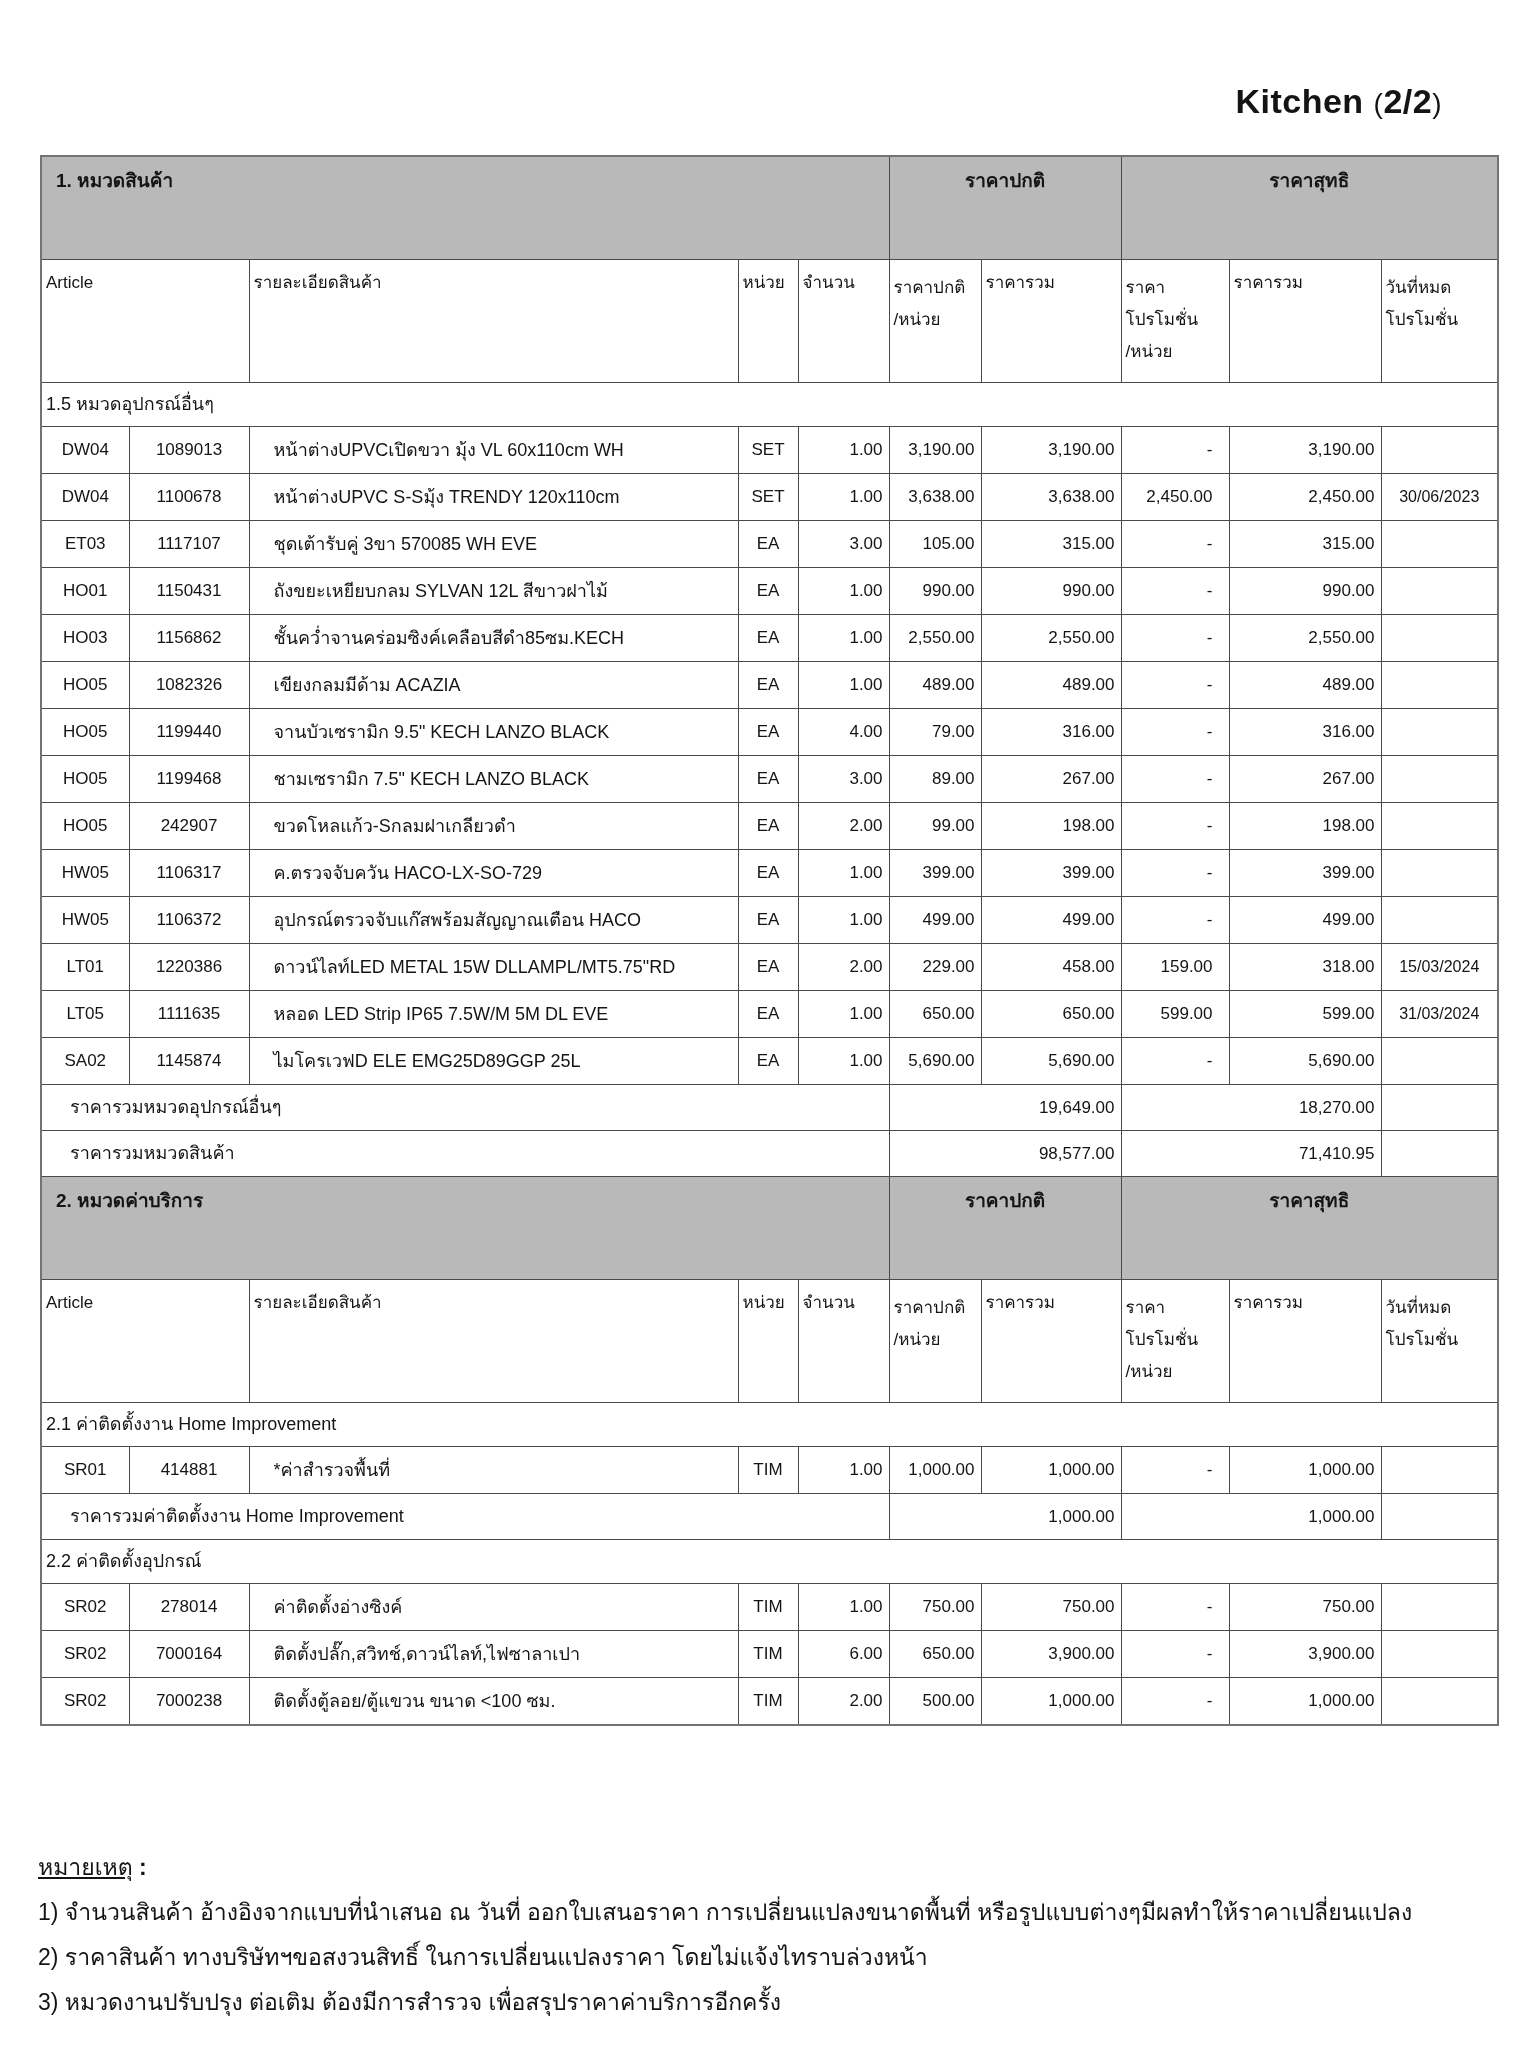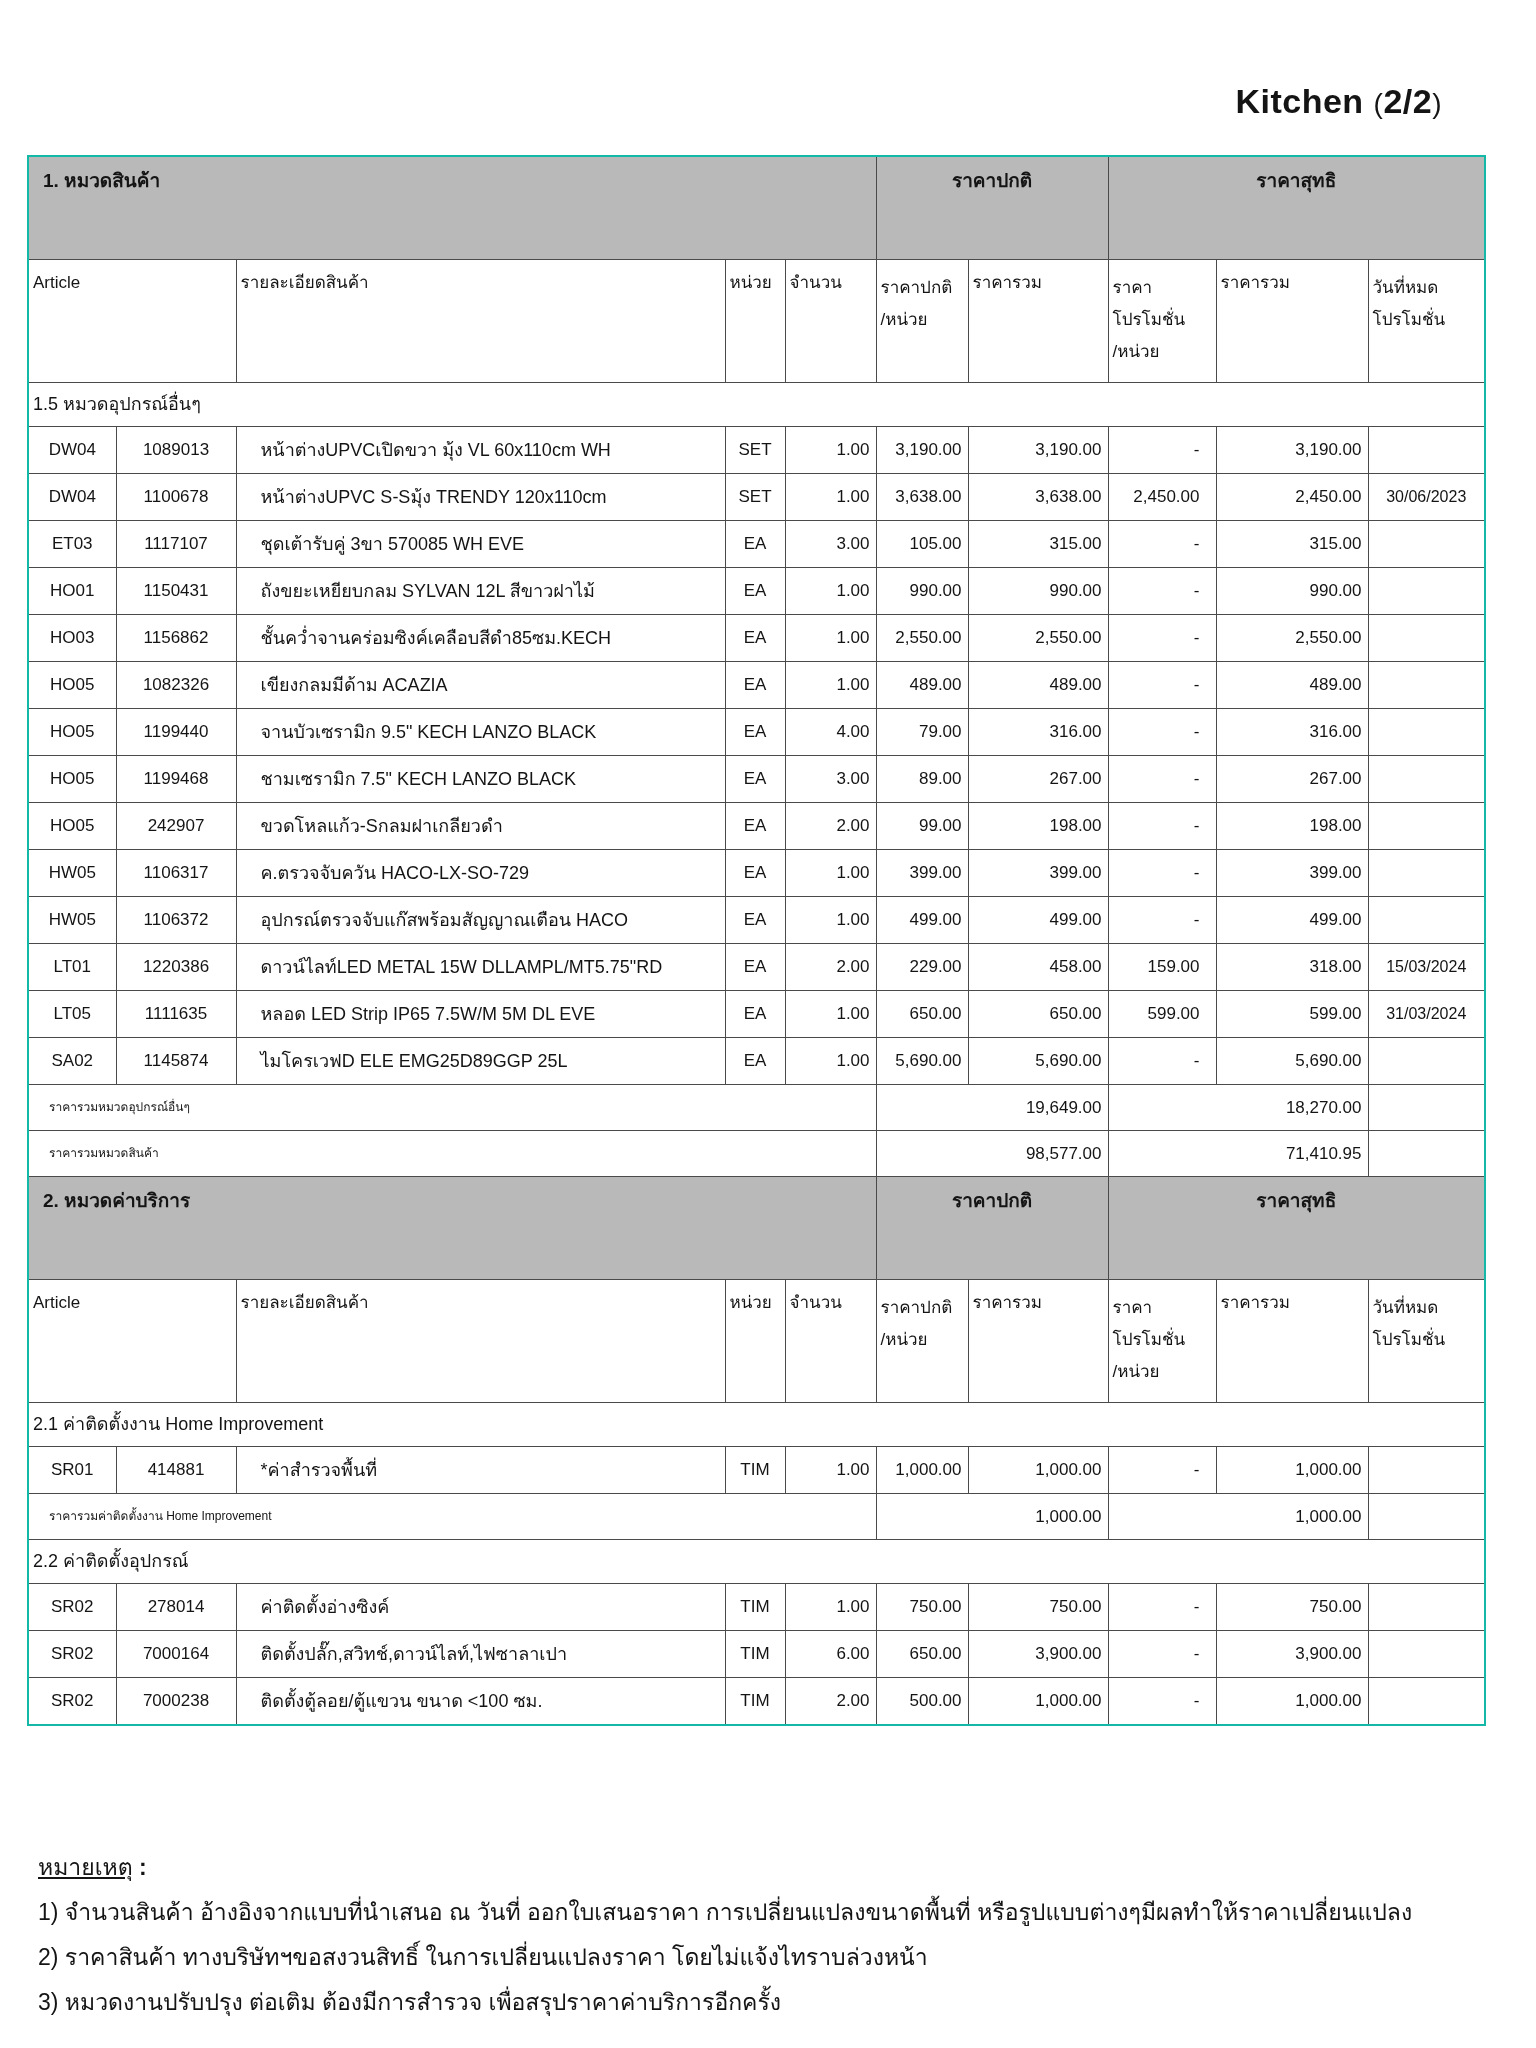--- a/index.html
+++ b/index.html
@@ -7,23 +7,23 @@
     width:1536px;height:2048px;background:#ffffff;color:#141414;
     font-family:"Liberation Sans","DejaVu Sans",sans-serif;
     position:relative;overflow:hidden;
   }
   .page-title{
     position:absolute;top:82px;right:94px;
     font-size:34px;font-weight:bold;letter-spacing:0.5px;white-space:nowrap;
   }
   .page-title .paren{font-weight:normal;font-size:28px;}
   table.quote{
-    position:absolute;left:27px;top:155px;width:1457px;
+    position:absolute;left:40px;top:155px;width:1457px;
     border-collapse:collapse;table-layout:fixed;
-    border:2px solid #14b8a6;
+    border:2px solid #737373;
   }
   td{
     border:1px solid #4a4a4a;
     font-size:17px;line-height:1.25;
     padding:0 4px;overflow:hidden;white-space:nowrap;
     vertical-align:middle;
   }
   tr.band td{
     background:#b9b9b9;height:90px;vertical-align:top;
     padding-top:12px;font-size:19px;font-weight:bold;
@@ -31,21 +31,21 @@
   tr.band td.band-left{text-align:left;padding-left:14px;}
   tr.band td.band-group{text-align:center;}
   tr.colhead td{
     height:110px;vertical-align:top;padding-top:12px;
     font-size:17px;
   }
   tr.colhead .line{line-height:32px;}
   tr.sec td{height:43px;text-align:left;font-size:18px;}
   tr.item td{height:46px;}
   tr.sub td{height:45px;font-size:17px;}
-  tr.sub td.sub-label{text-align:left;padding-left:20px;font-size:12px;}
+  tr.sub td.sub-label{text-align:left;padding-left:28px;font-size:18px;}
   .c{text-align:center;}
   .l{text-align:left;padding-left:24px;font-size:18px;}
   .r{text-align:right;padding-right:6px;}
   .pr{padding-right:16px;}
   .cd{text-align:center;font-size:16px;}
   .notes{
     position:absolute;left:38px;top:1845px;width:1460px;
     font-size:23px;line-height:45px;
   }
   .notes .hdr{text-decoration:underline;}

